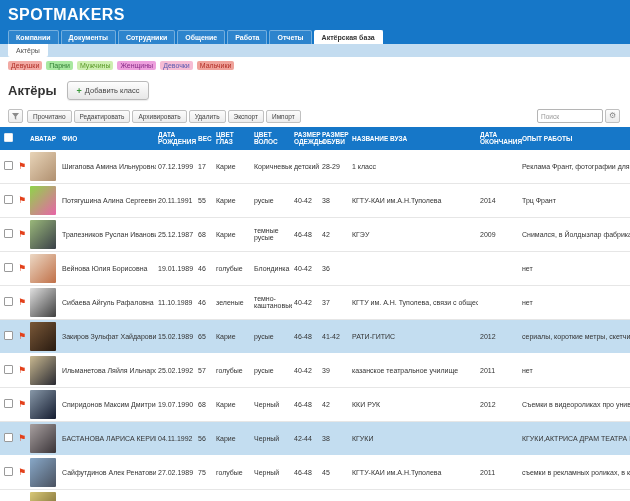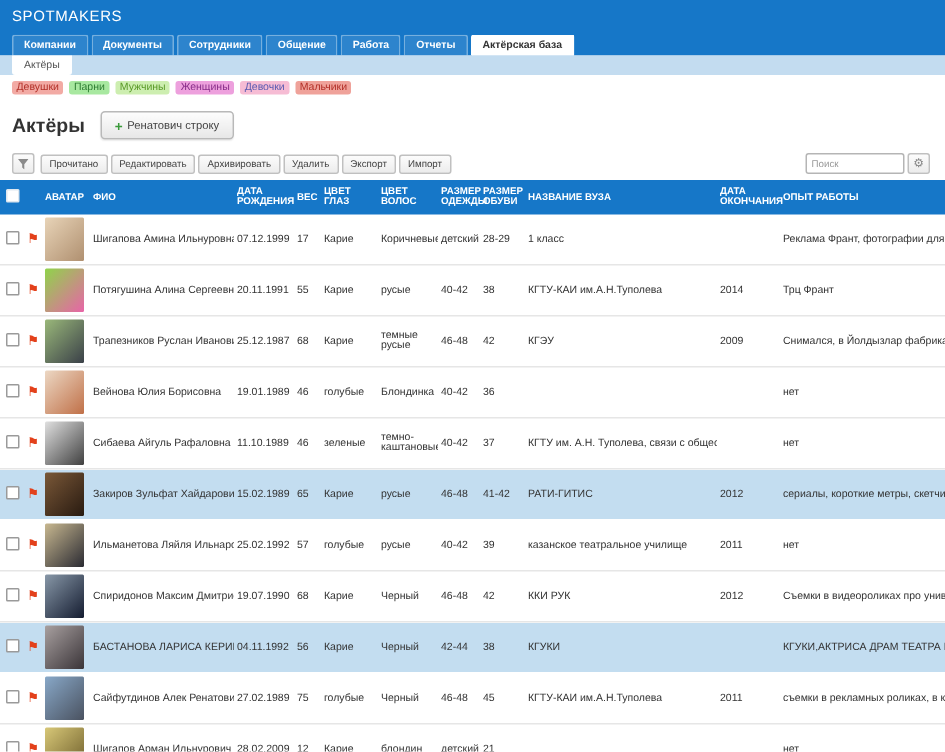--- a/index.html
+++ b/index.html
@@ -1,19 +1,19 @@
 <!DOCTYPE html>
 <html><head>
 <meta charset="utf-8">
 <style>
   html,body{margin:0;padding:0;width:630px;height:501px;overflow:hidden;background:#fff;
     font-family:"Liberation Sans","DejaVu Sans",sans-serif;-webkit-font-smoothing:antialiased;}
   
   .topbar{background:#1677c8;padding:4px 8px 0 8px;}
-  .brand{color:#fff;font-size:10px;font-weight:normal;letter-spacing:.4px;padding:2px 0 6px 0;}
+  .brand{color:#fff;font-size:16px;font-weight:bold;letter-spacing:.4px;padding:2px 0 6px 0;}
   .tabs{display:flex;align-items:flex-end;}
   .tab{font-size:7px;font-weight:bold;color:#fff;background:rgba(255,255,255,.10);
     border:1px solid rgba(255,255,255,.35);border-bottom:none;border-radius:2px 2px 0 0;
     padding:3px 7px;margin-right:2px;cursor:pointer;white-space:nowrap;}
   .tab.active{background:#fff;color:#333;border-color:#fff;}
   
   .subnav{background:#c3dcf0;padding:0 0 0 8px;display:flex;}
   .subtab{font-size:7px;color:#555;background:#fff;padding:3px 8px;border-radius:0 0 2px 2px;cursor:pointer;}
   
   .chips{padding:4px 8px;display:flex;gap:4px;}
@@ -74,21 +74,21 @@
     <span class="chip" style="background: rgb(205, 238, 176); color: rgb(90, 154, 40);">Мужчины</span>
     <span class="chip" style="background: rgb(237, 160, 221); color: rgb(138, 46, 138);">Женщины</span>
     <span class="chip" style="background: rgb(246, 188, 212); color: rgb(90, 90, 176);">Девочки</span>
     <span class="chip" style="background: rgb(239, 162, 154); color: rgb(178, 48, 40);">Мальчики</span>
   </div>
 
 <div class="pagehead">
   <div class="pagetitle">Актёры</div>
   <button class="addbtn">
     <span class="plus">+</span>
-    <span>Ренатович строку</span>
+    <span>Добавить класс</span>
   </button>
 </div>
 
 <div class="toolbar">
   <span class="iconbtn">
     <svg width="7" height="7" viewBox="0 0 10 10">
       <path d="M0 0 H10 L6 5 V10 L4 8 V5 Z" fill="#8a8a8a"></path>
     </svg>
   </span>
   <span id="tool-buttons" style="display:flex;gap:2px;">

